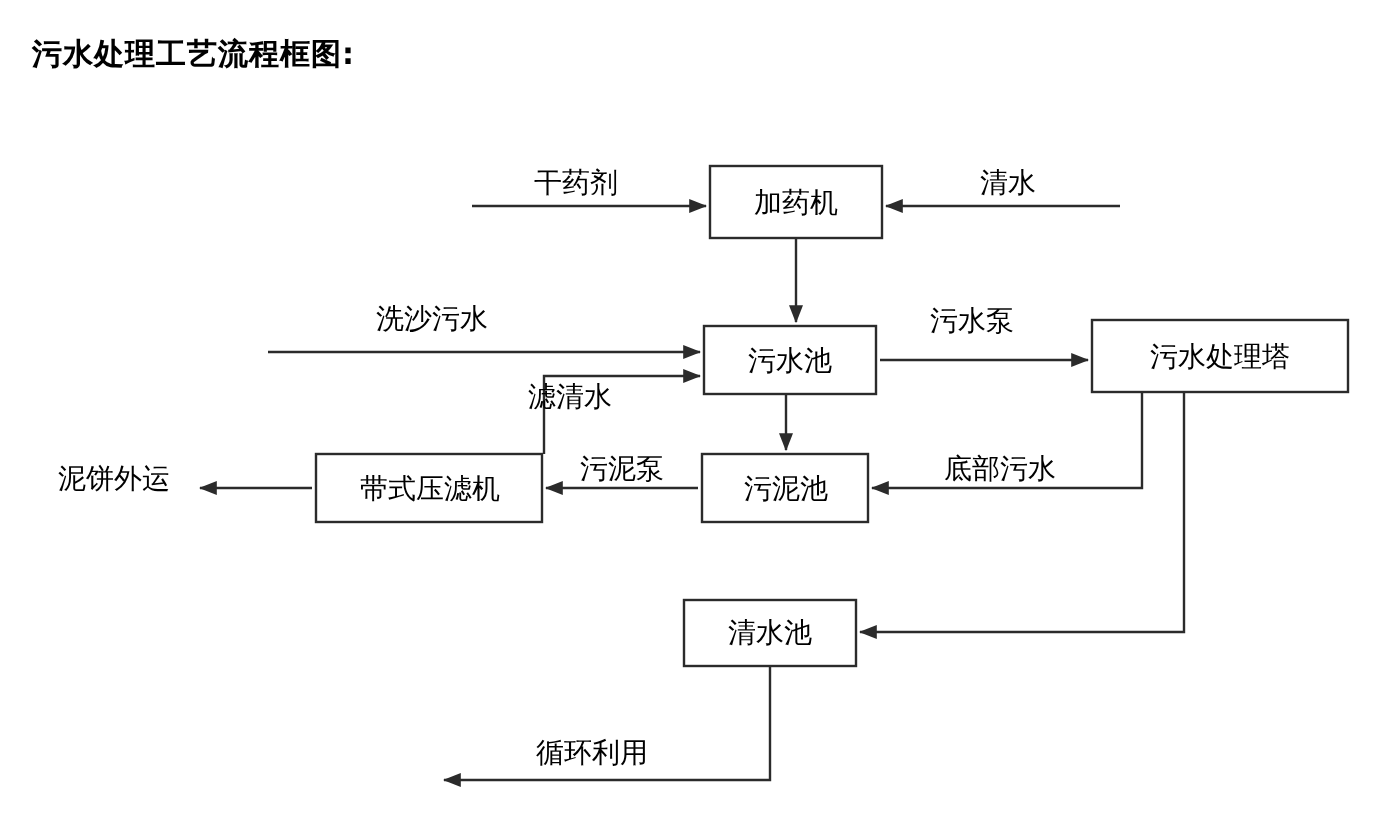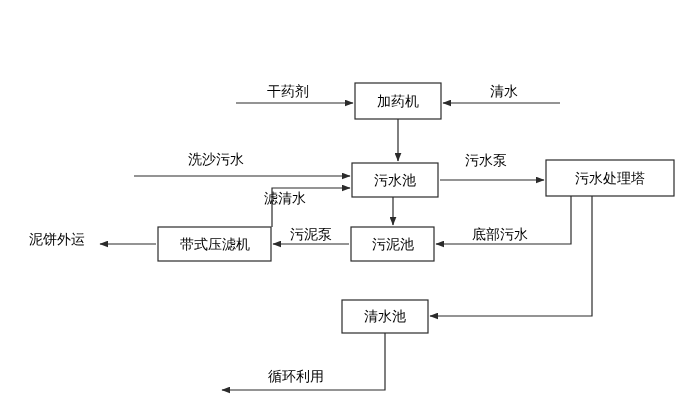--- a/index.html
+++ b/index.html
@@ -67,20 +67,21 @@
     stroke: #2b2b2b;
     stroke-width: 1.2;
     marker-end: url(#arrowhead);
   }
 </style>
 </head>
 <body>
 
 <div id="stage">
 
+  <div id="title">污水处理工艺流程框图:</div>
 
   <svg id="flow" viewBox="0 0 700 420">
     <defs>
       <marker id="arrowhead" markerWidth="9" markerHeight="7" refX="8.4" refY="3.5" orient="auto" markerUnits="userSpaceOnUse">
         <path d="M0,0 L9,3.5 L0,7 Z" fill="#2b2b2b"></path>
       </marker>
     </defs>
 
     <path class="conn-arrow" d="M236,103 L353,103"></path>
 

